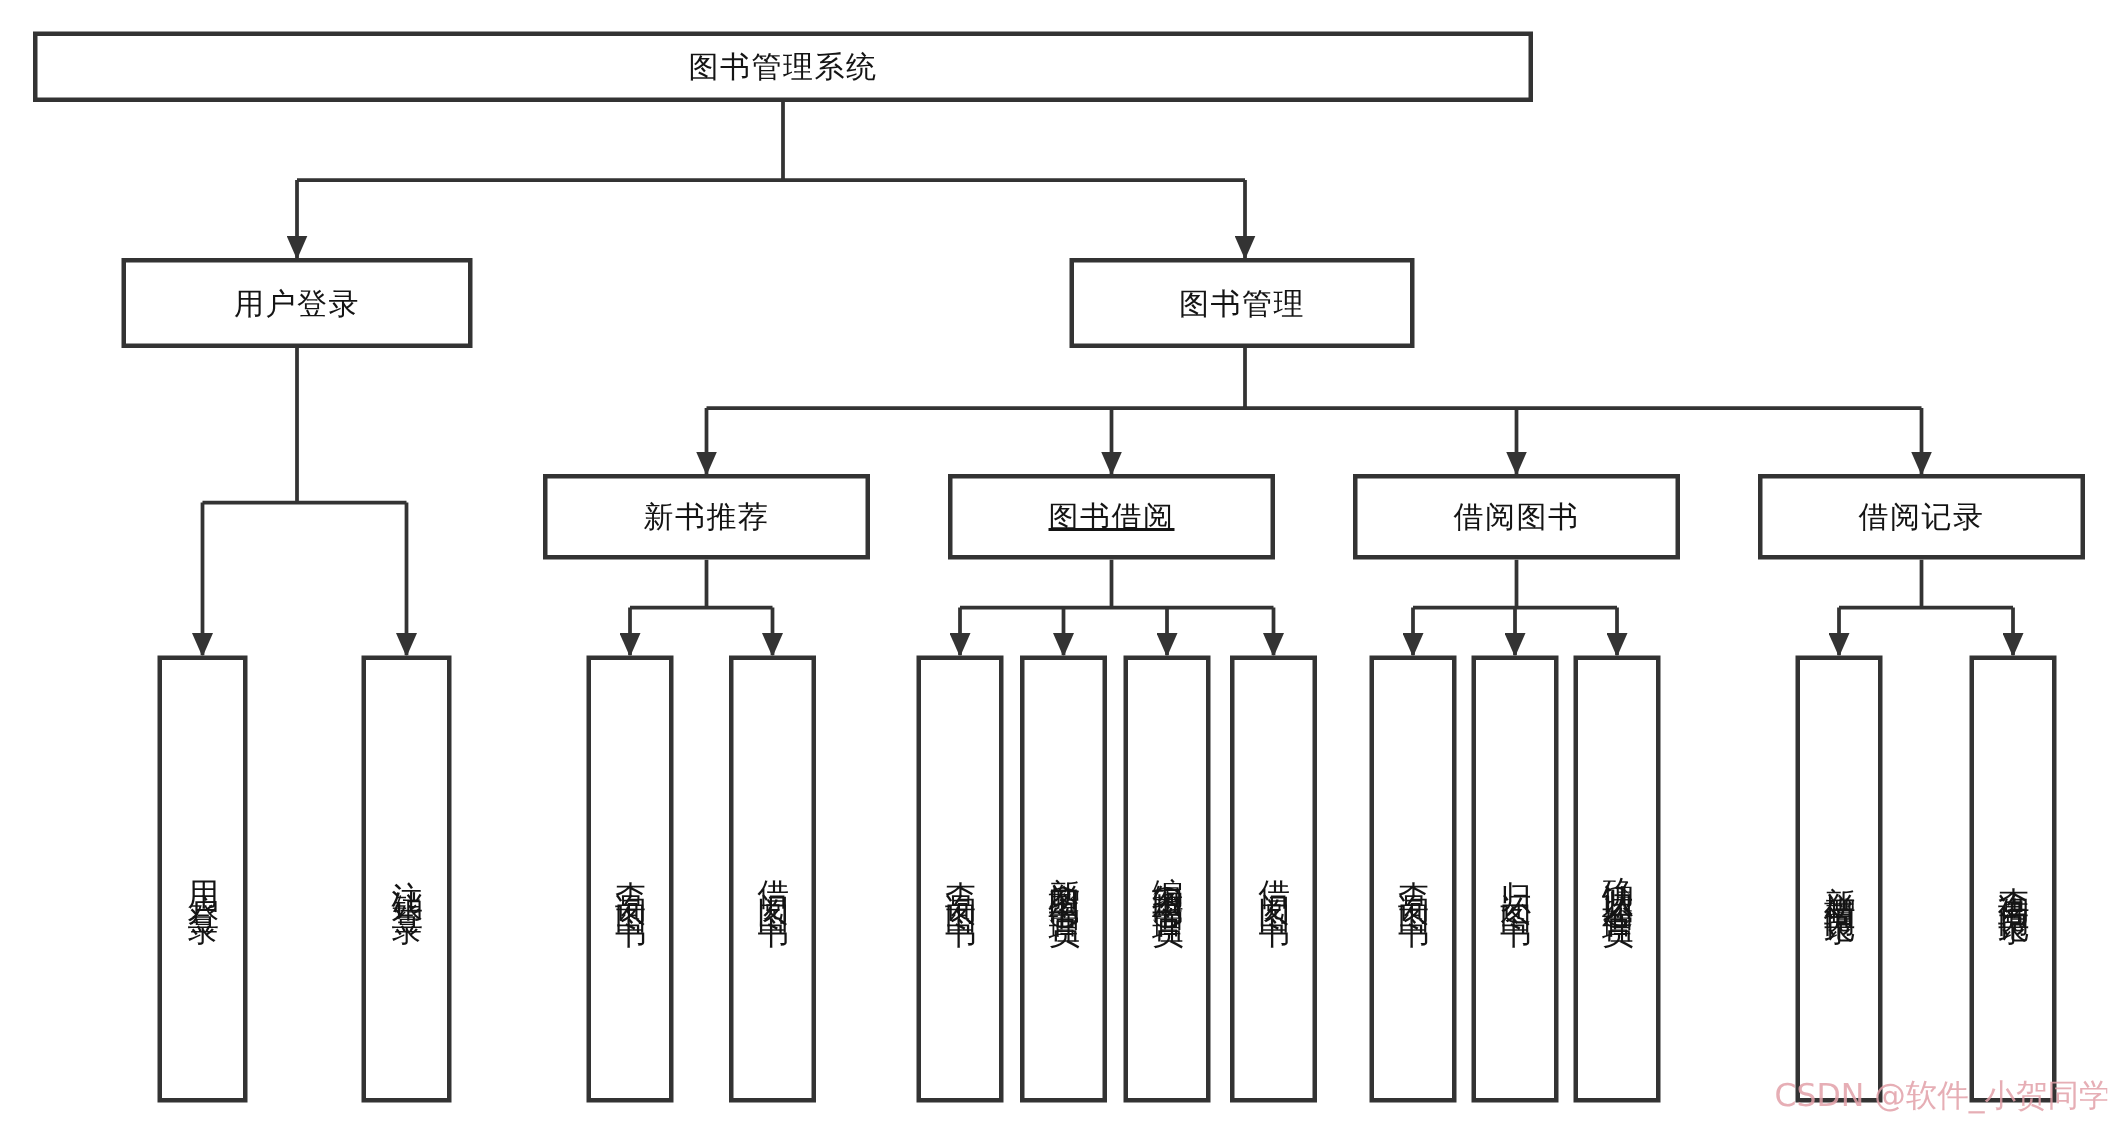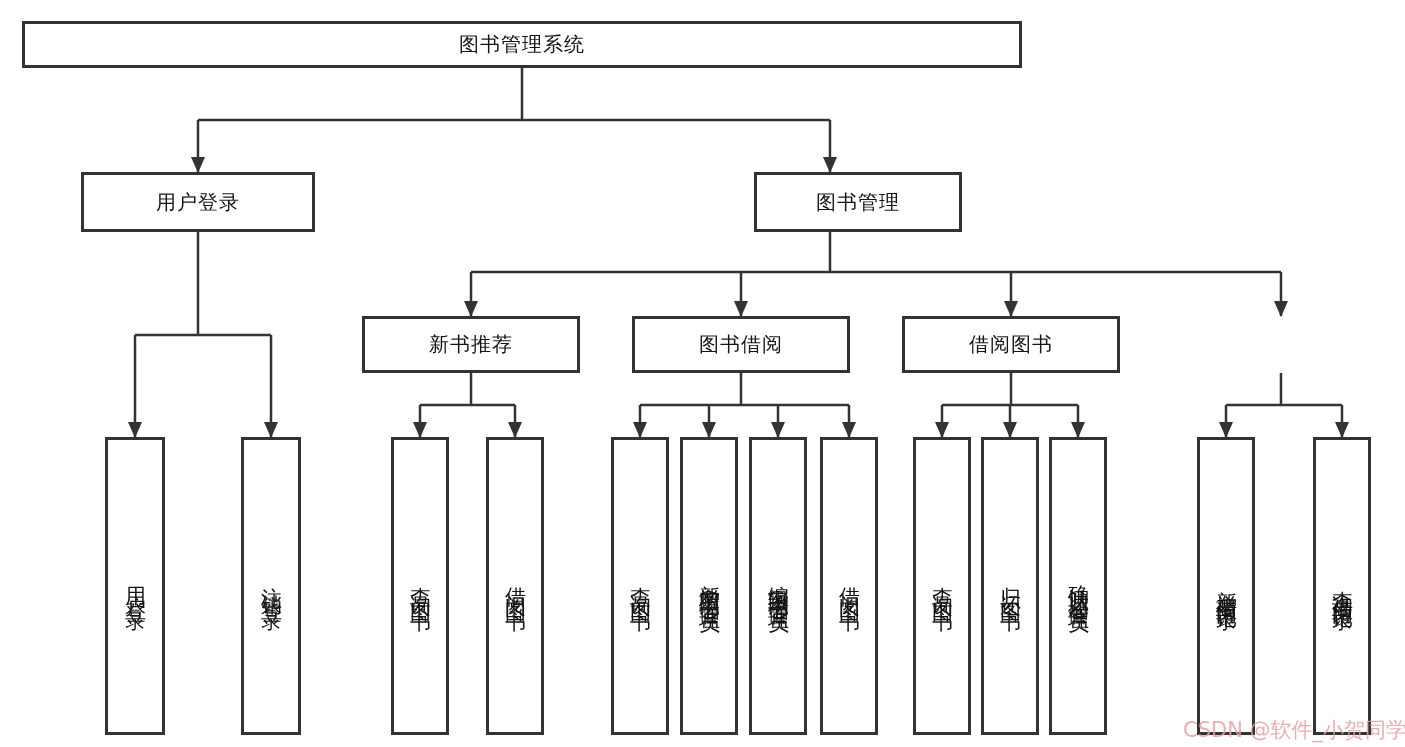--- a/index.html
+++ b/index.html
@@ -104,25 +104,26 @@
 
       <path d="M1281 373 V405 M1226 405 H1342"></path>
       <line x1="1226" y1="405" x2="1226" y2="437" marker-end="url(#ah)"></line>
       <line x1="1342" y1="405" x2="1342" y2="437" marker-end="url(#ah)"></line>
     </g>
   </svg>
 
   <div class="node hnode" style="left:22px; top:21px; width:1000px; height:47px;">图书管理系统</div>
 
   <div class="node hnode" style="left:81px; top:172px; width:234px; height:60px;">用户登录</div>
-  <div class="node hnode" style="left:754px; top:172px; width:208px; height:60px;">图书管理</div>
+  <div class="node hnode" style="left:713px; top:172px; width:230px; height:60px;">图书管理</div>
 
   <div class="node hnode" style="left:362px; top:316px; width:218px; height:57px;font-family:Liberation Mono, monospace;">新书推荐</div>
-  <div class="node hnode" style="left:632px; top:316px; width:218px; height:57px;">图书借阅</div>
+  <div class="node hnode" style="left:632px; top:316px; width:218px; height:57px;text-decoration:underline;">图书借阅</div>
   <div class="node hnode" style="left:902px; top:316px; width:218px; height:57px;">借阅图书</div>
+  <div class="node hnode" style="left:1172px; top:316px; width:218px; height:57px;">借阅记录</div>
 
   <div class="node vnode" style="left:105px; width:60px;">用户登录</div>
   <div class="node vnode" style="left:241px; width:60px;">注销登录</div>
 
   <div class="node vnode" style="left:391px;">查询图书</div>
   <div class="node vnode" style="left:486px;">借阅图书</div>
 
   <div class="node vnode" style="left:611px;">查询图书</div>
   <div class="node vnode tight" style="left:680px;">新增图书（管理员）</div>
   <div class="node vnode tight" style="left:749px;">编辑图书（管理员）</div>

